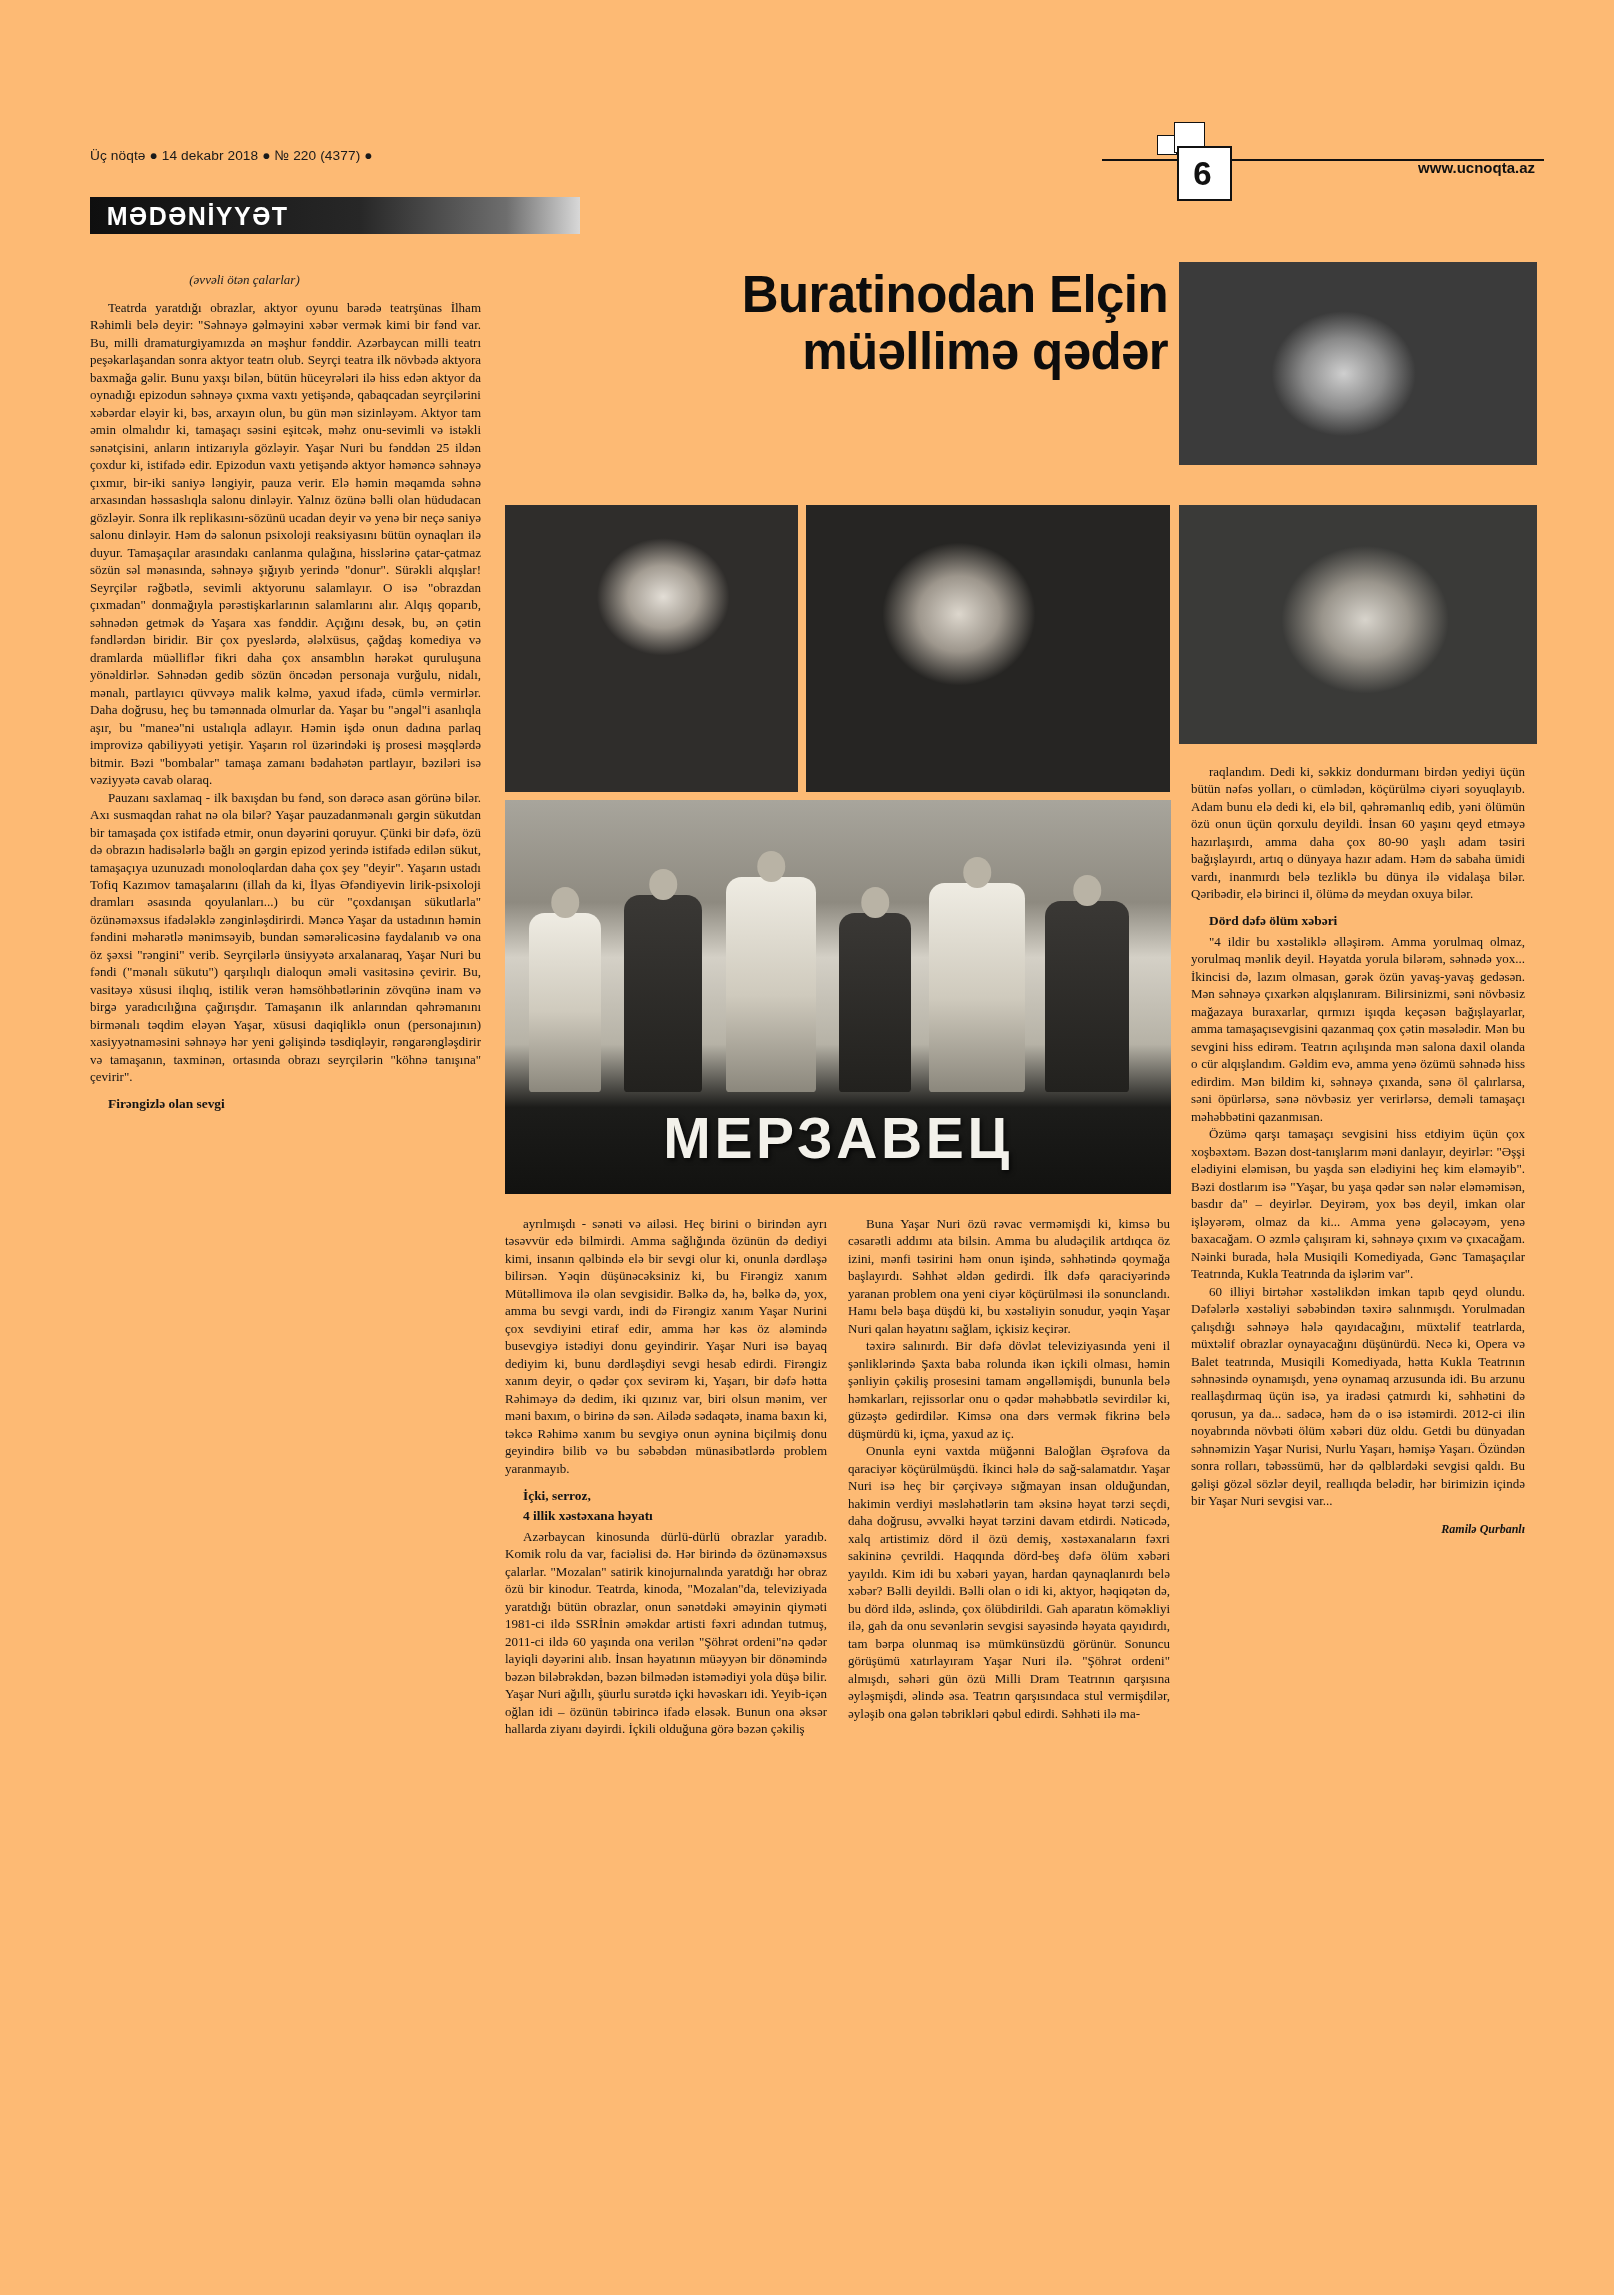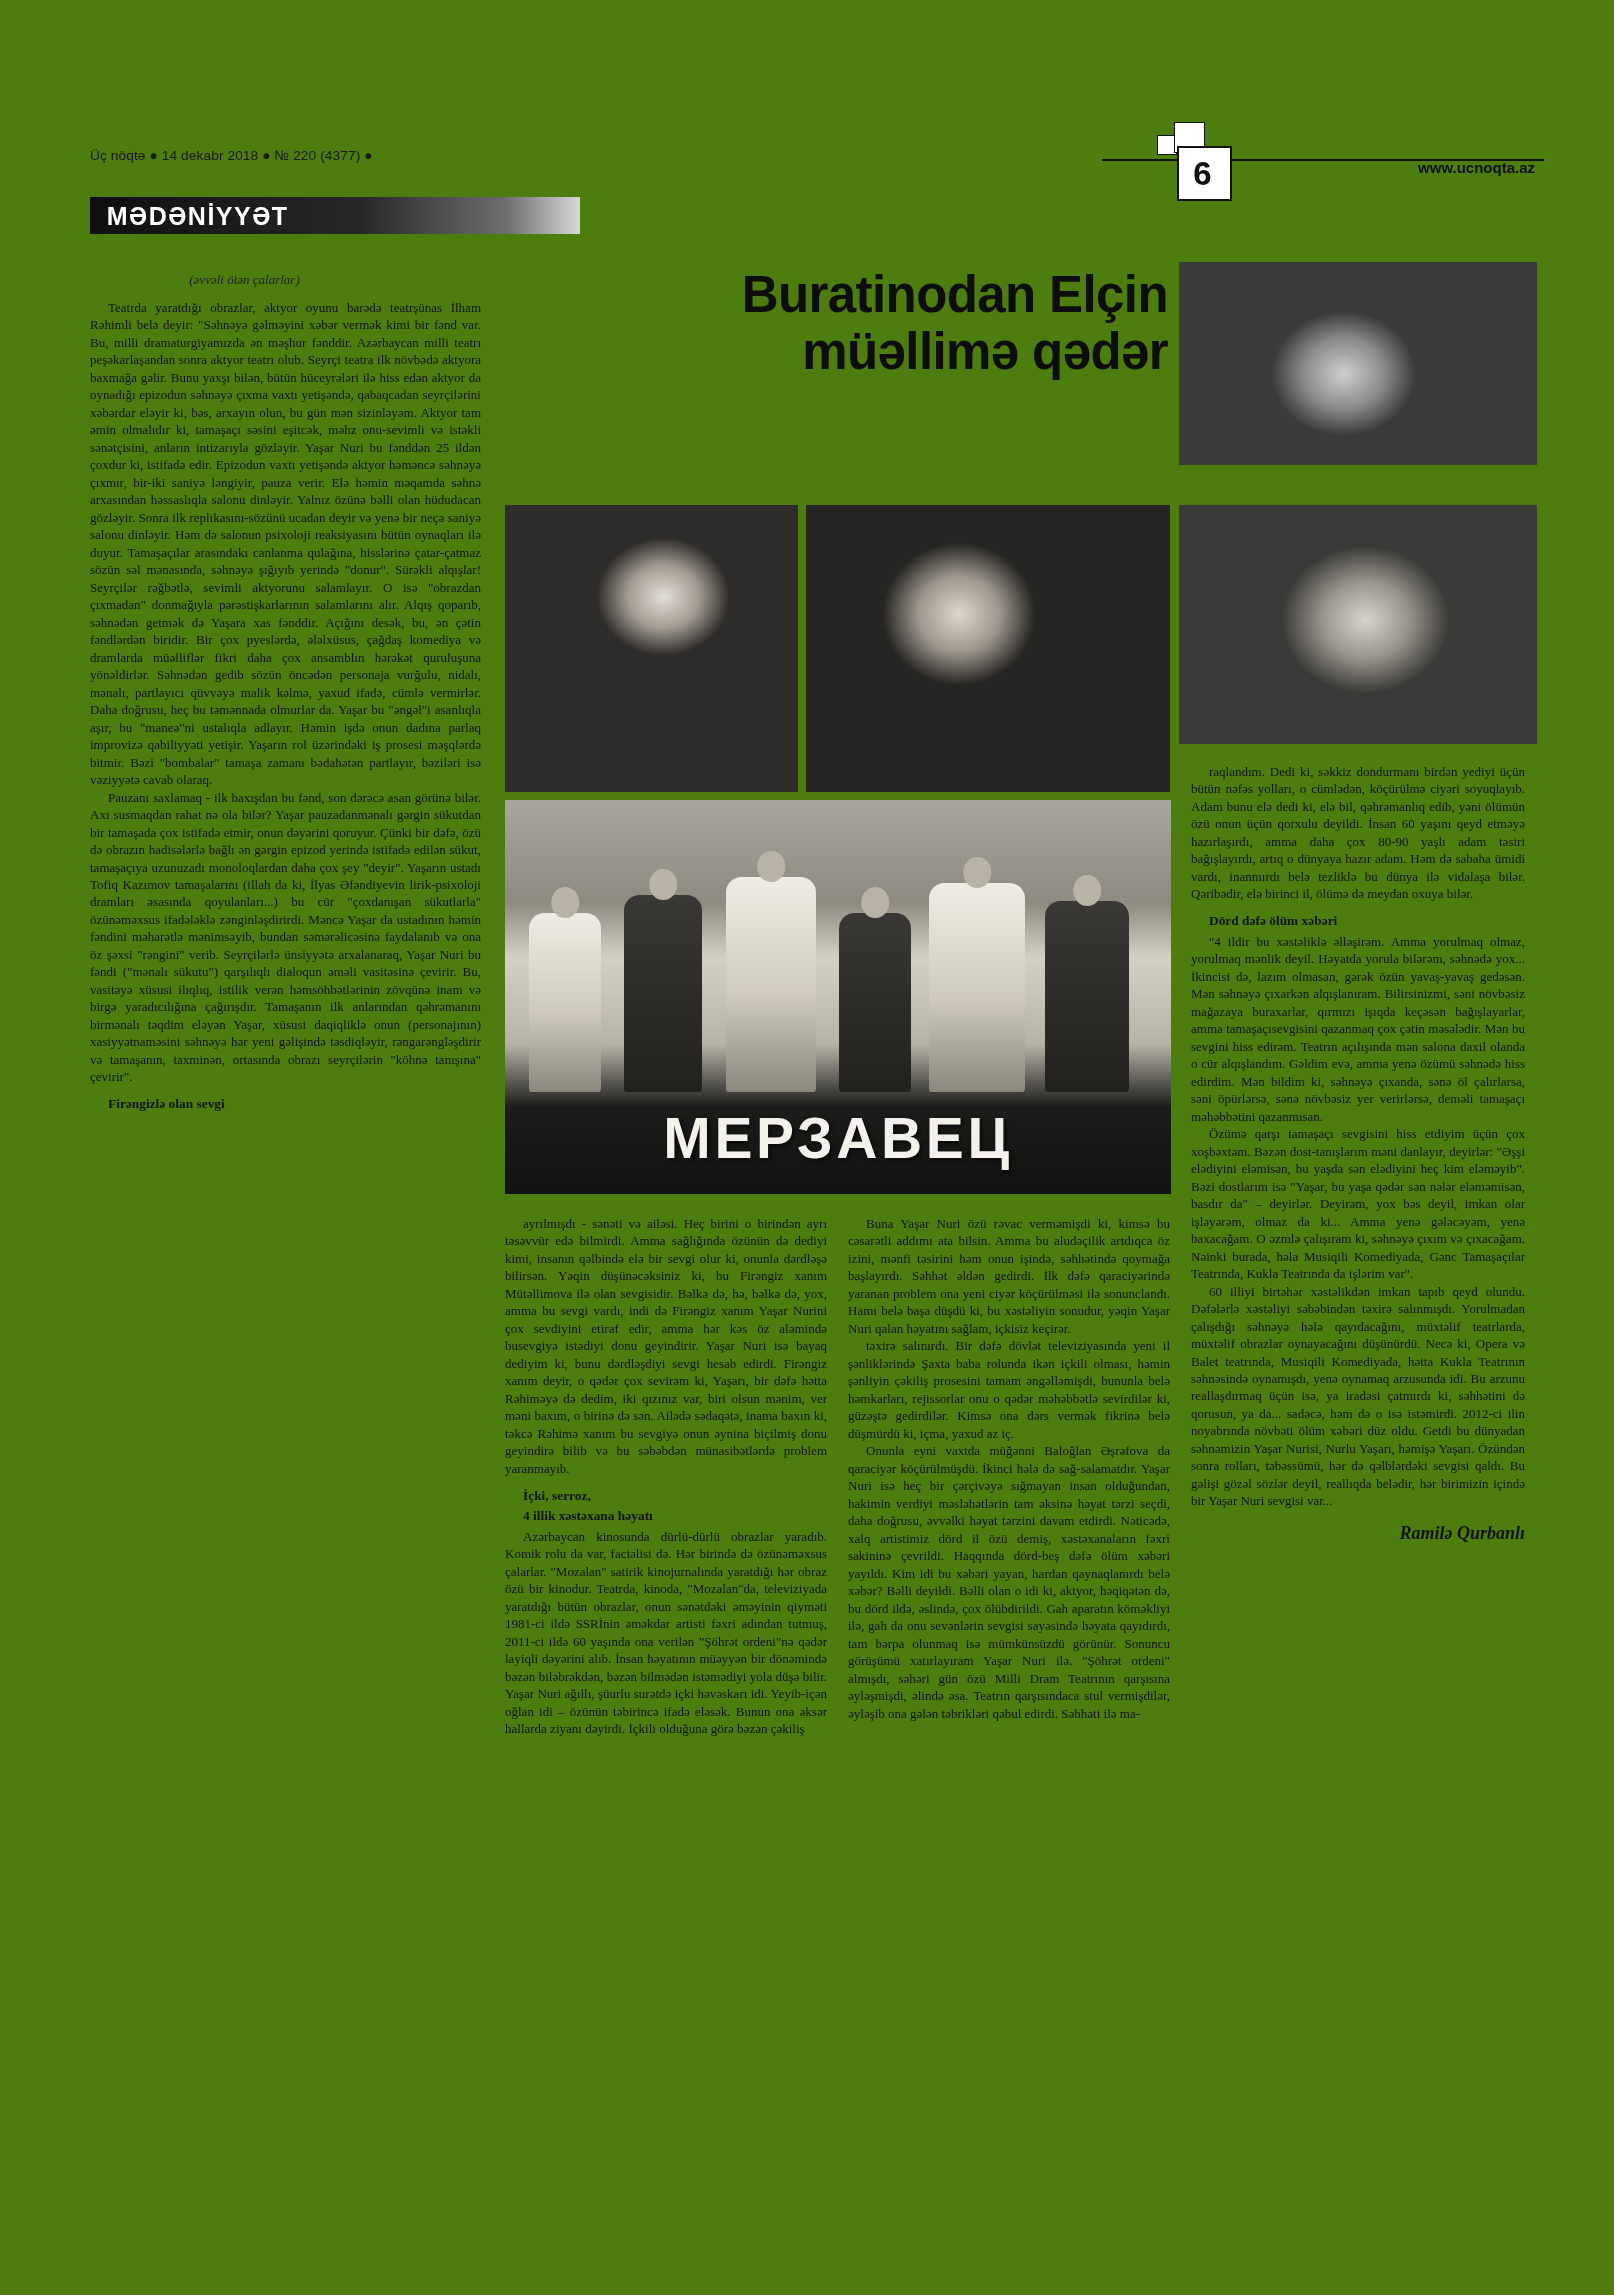--- a/index.html
+++ b/index.html
@@ -12,21 +12,21 @@
     height: 2295px;
     font-family: "Liberation Serif", serif;
     color: #111;
     position: relative;
   }
   .page {
     position: absolute;
     left: 0; top: 0;
     width: 1615px;
     height: 2295px;
-    background: #4d7c0f;
+    background: #fdba74;
     overflow: hidden;
   }
 
   
   .masthead {
     position: absolute;
     left: 90px;
     top: 137px;
     width: 1445px;
     height: 48px;
@@ -274,21 +274,21 @@
     margin-top: 9.6px !important;
     margin-bottom: 2.4px !important;
     text-align: left;
   }
   .signature {
     font-style: italic;
     font-weight: bold;
     text-align: right;
     text-indent: 0;
     margin-top: 10.7px !important;
-    font-size: 18px;
+    font-size: 12px;
   }
 
   #col-1 { left: 90px; top: 299px;  width: 391px; }
   #col-2 { left: 505px; top: 1215px; width: 322px; }
   #col-3 { left: 848px; top: 1215px; width: 322px; }
   #col-4 { left: 1191px; top: 763px; width: 334px; }
 </style>
 </head>
 <body>
 

